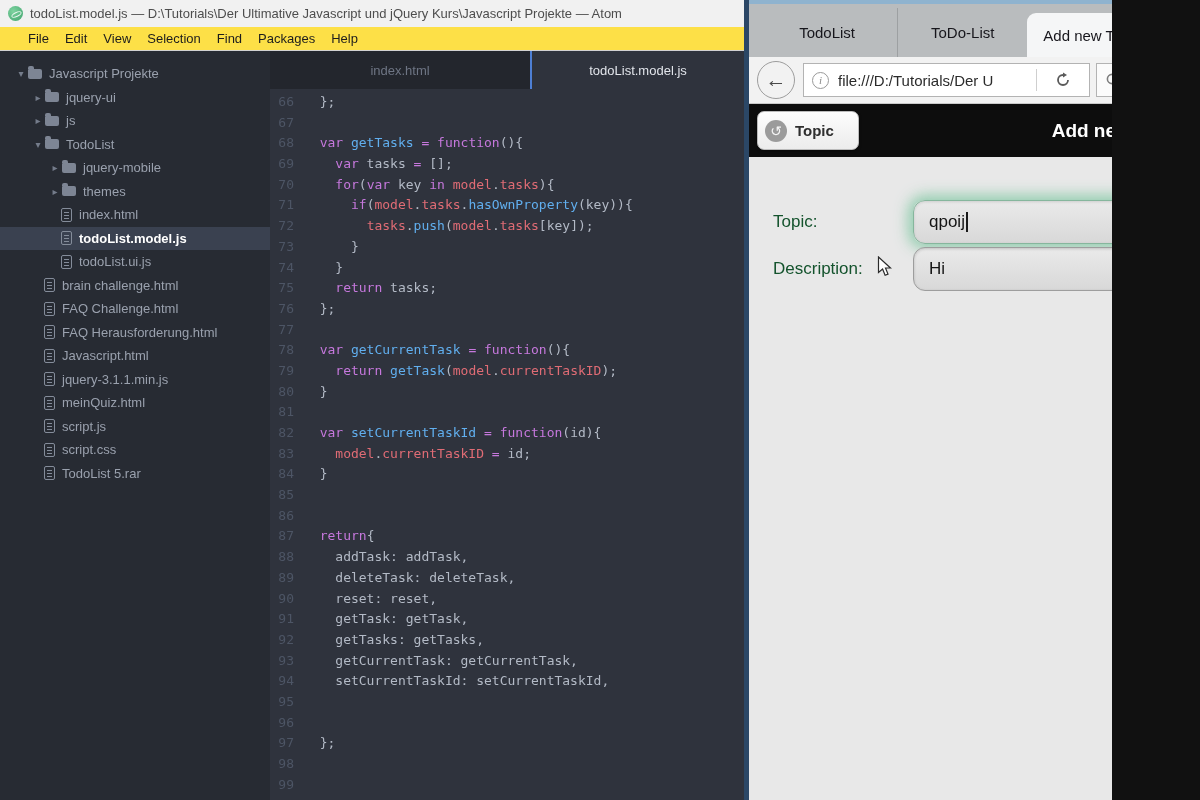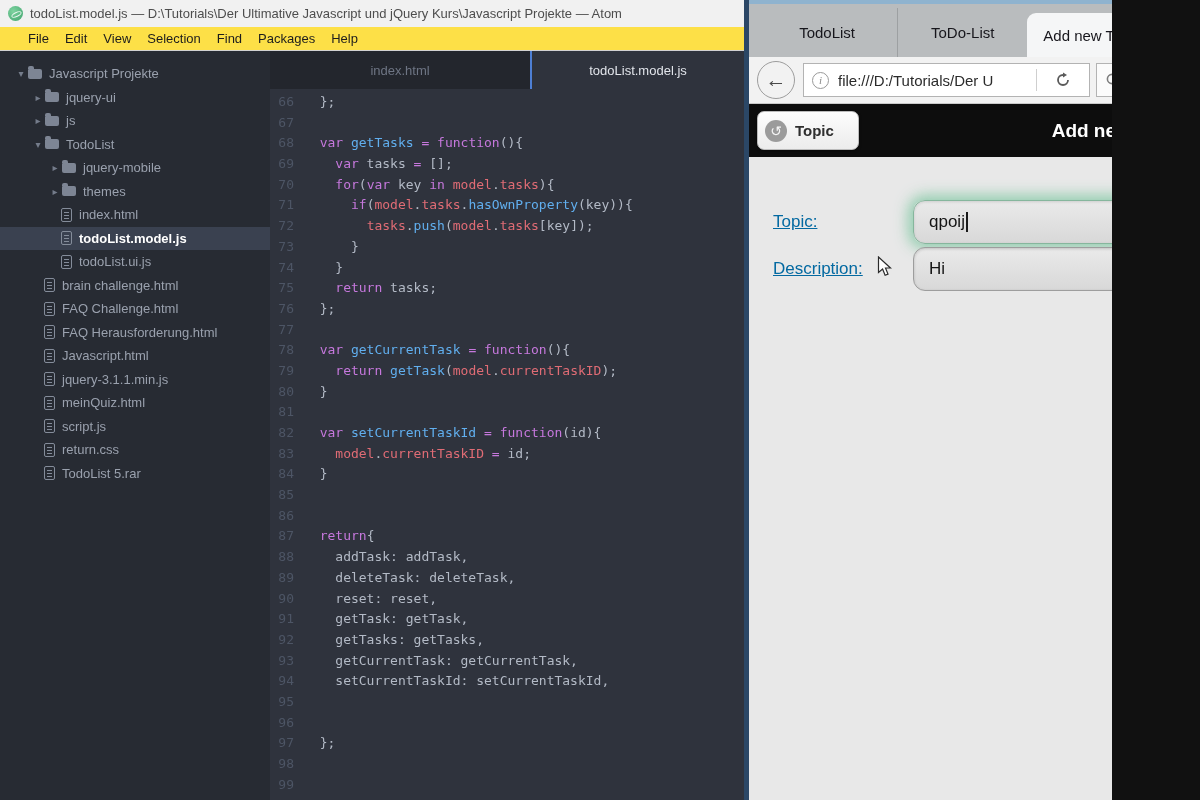--- a/index.html
+++ b/index.html
@@ -60,21 +60,21 @@
   .search-placeholder { font-size: 16px; font-style: italic; color: #8a8a8a; margin-left: 7px; }
 
   .page { position: absolute; left: 0; top: 104px; right: 0; bottom: 0; background: #e8e8e8; }
   .page-header { height: 53px; background: #0d0d0d; position: relative; }
   .cancel-btn { position: absolute; left: 8px; top: 7px; width: 102px; height: 39px; background: linear-gradient(#fdfdfd, #ececec); border: 1px solid #bbb; border-radius: 7px; box-shadow: 0 1px 3px rgba(0,0,0,.45); display: flex; align-items: center; padding-left: 7px; }
   .cancel-icon { width: 22px; height: 22px; border-radius: 50%; background: #9b9b9b; color: #f4f4f4; font-size: 14px; display: flex; align-items: center; justify-content: center; margin-right: 8px; flex: 0 0 auto; }
   .cancel-label { font-size: 15px; font-weight: bold; color: #2f2f2f; }
   .page-title { position: absolute; right: 22px; top: 0; height: 53px; line-height: 53px; font-size: 19px; font-weight: bold; color: #ffffff; }
 
   .form-row { position: absolute; left: 0; right: 0; height: 44px; }
-  .form-row .field-label { position: absolute; left: 24px; top: 0; height: 44px; line-height: 44px; font-size: 17px; color: #0369a1; text-decoration: underline; }
+  .form-row .field-label { position: absolute; left: 24px; top: 0; height: 44px; line-height: 44px; font-size: 17px; color: #14532d; }
   .fake-input { position: absolute; left: 164px; right: -8px; top: 0; height: 44px; border: 1px solid #9d9d9d; border-radius: 12px; background: linear-gradient(#eaeaea, #d8d8d8); box-shadow: inset 0 1px 3px rgba(0,0,0,.18); display: flex; align-items: center; padding-left: 15px; }
   .fake-input.focused { border-color: #86b69d; box-shadow: 0 0 14px 5px rgba(126,199,161,.8), inset 0 1px 3px rgba(0,0,0,.12); }
   .fake-input .val { font-size: 17px; color: #141414; }
   .text-caret { display: inline-block; width: 2px; height: 20px; background: #1a1a1a; margin-left: 1px; vertical-align: middle; }
 
   .mouse-cursor { position: absolute; left: 877px; top: 256px; z-index: 50; }
 </style>
 </head>
 <body>
 
@@ -161,21 +161,21 @@
           <div class="tree-row" style="padding-left: 44px;">
             <span class="icon-file"></span>
             <span class="tree-label">meinQuiz.html</span>
           </div>
           <div class="tree-row" style="padding-left: 44px;">
             <span class="icon-file"></span>
             <span class="tree-label">script.js</span>
           </div>
           <div class="tree-row" style="padding-left: 44px;">
             <span class="icon-file"></span>
-            <span class="tree-label">return.css</span>
+            <span class="tree-label">script.css</span>
           </div>
           <div class="tree-row" style="padding-left: 44px;">
             <span class="icon-file"></span>
             <span class="tree-label">TodoList 5.rar</span>
           </div>
         </div>
       <div class="editor">
         <div class="tabbar">
             <div class="etab">index.html</div>
             <div class="etab active">todoList.model.js</div>

